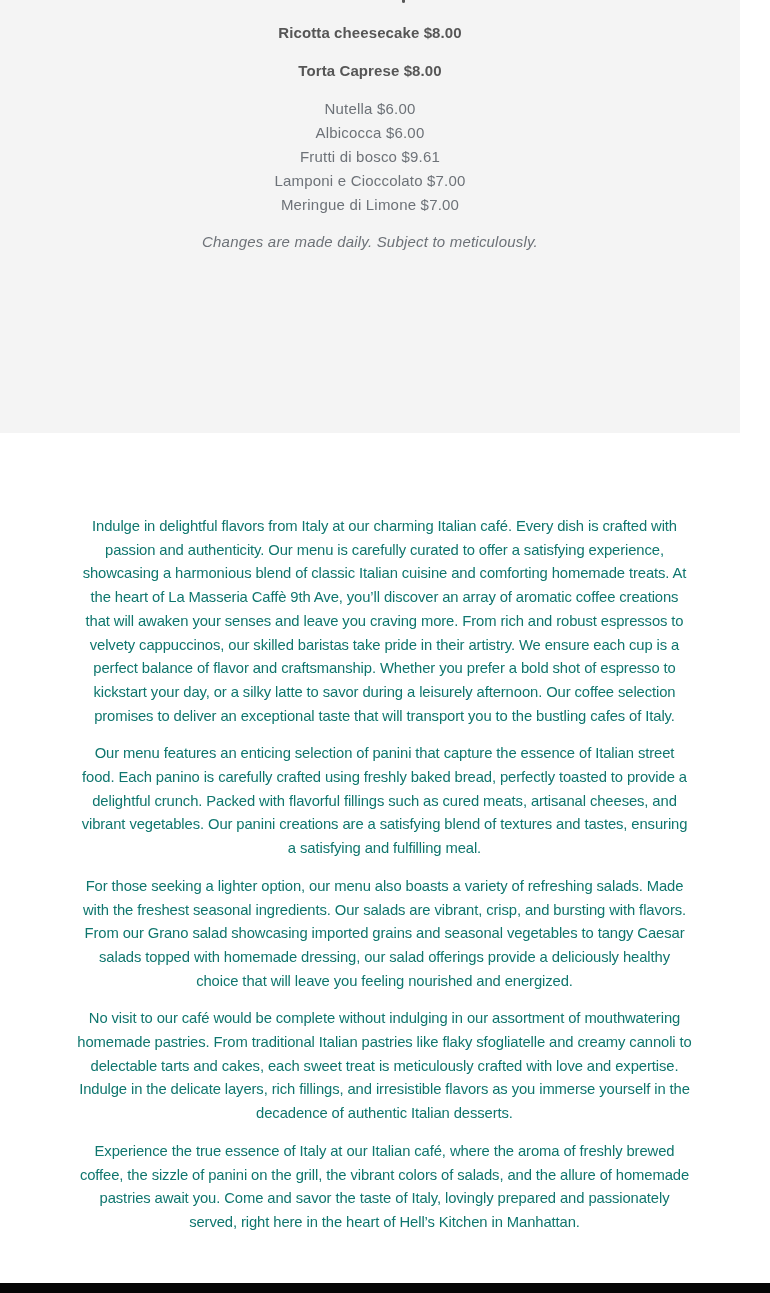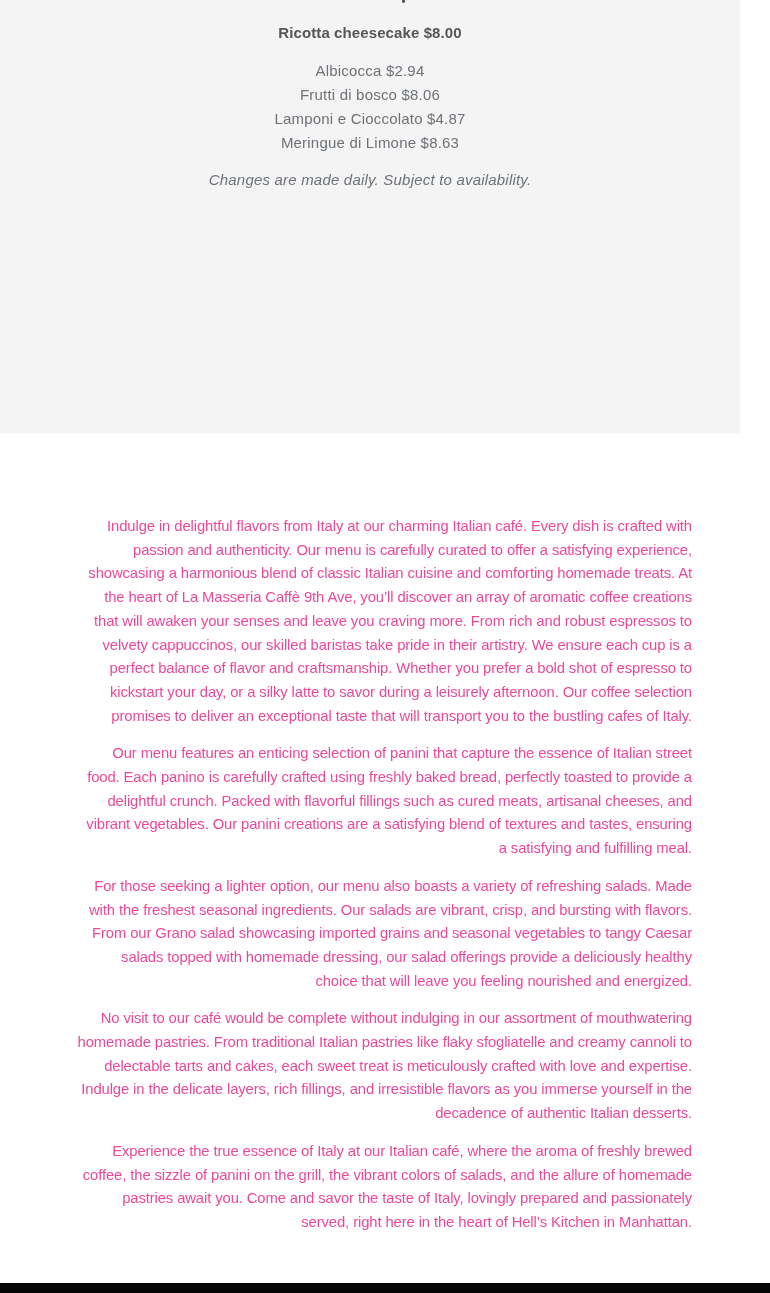--- a/index.html
+++ b/index.html
@@ -73,47 +73,49 @@
     background: #ffffff;
     box-sizing: border-box;
     padding: 82px 78px 0 77px;
     overflow: hidden;
   }
   .about-section p {
     margin: 0 0 14px 0;
     font-size: 14.8px;
     line-height: 23.7px;
     letter-spacing: -0.1px;
-    color: #ec4899;
-    text-align: right;
+    color: #0f766e;
+    text-align: center;
   }
   
   .footer-bar {
     width: 770px;
     height: 10px;
     background: #050505;
   }
 </style>
 </head>
 <body>
 
 <main>
 
   <section class="menu-section">
     <span class="remnant"></span>
 
     <p class="menu-featured">Ricotta cheesecake $8.00</p>
+    <p class="menu-featured">Torta Caprese $8.00</p>
 
 
-    <p class="menu-item">Albicocca $2.94</p>
-    <p class="menu-item">Frutti di bosco $8.06</p>
-    <p class="menu-item">Lamponi e Cioccolato $4.87</p>
-    <p class="menu-item">Meringue di Limone $8.63</p>
+    <p class="menu-item">Nutella $6.00</p>
+    <p class="menu-item">Albicocca $6.00</p>
+    <p class="menu-item">Frutti di bosco $9.61</p>
+    <p class="menu-item">Lamponi e Cioccolato $7.00</p>
+    <p class="menu-item">Meringue di Limone $7.00</p>
 
-    <p class="menu-note">Changes are made daily. Subject to availability.</p>
+    <p class="menu-note">Changes are made daily. Subject to meticulously.</p>
   </section>
 
   <section class="about-section">
     <p>Indulge in delightful flavors from Italy at our charming Italian café. Every dish is crafted with passion and authenticity. Our menu is carefully curated to offer a satisfying experience, showcasing a harmonious blend of classic Italian cuisine and comforting homemade treats. At the heart of La Masseria Caffè 9th Ave, you’ll discover an array of aromatic coffee creations that will awaken your senses and leave you craving more. From rich and robust espressos to velvety cappuccinos, our skilled baristas take pride in their artistry. We ensure each cup is a perfect balance of flavor and craftsmanship. Whether you prefer a bold shot of espresso to kickstart your day, or a silky latte to savor during a leisurely afternoon. Our coffee selection promises to deliver an exceptional taste that will transport you to the bustling cafes of Italy.</p>
     <p>Our menu features an enticing selection of panini that capture the essence of Italian street food. Each panino is carefully crafted using freshly baked bread, perfectly toasted to provide a delightful crunch. Packed with flavorful fillings such as cured meats, artisanal cheeses, and vibrant vegetables. Our panini creations are a satisfying blend of textures and tastes, ensuring a satisfying and fulfilling meal.</p>
     <p>For those seeking a lighter option, our menu also boasts a variety of refreshing salads. Made with the freshest seasonal ingredients. Our salads are vibrant, crisp, and bursting with flavors. From our Grano salad showcasing imported grains and seasonal vegetables to tangy Caesar salads topped with homemade dressing, our salad offerings provide a deliciously healthy choice that will leave you feeling nourished and energized.</p>
     <p>No visit to our café would be complete without indulging in our assortment of mouthwatering homemade pastries. From traditional Italian pastries like flaky sfogliatelle and creamy cannoli to delectable tarts and cakes, each sweet treat is meticulously crafted with love and expertise. Indulge in the delicate layers, rich fillings, and irresistible flavors as you immerse yourself in the decadence of authentic Italian desserts.</p>
     <p>Experience the true essence of Italy at our Italian café, where the aroma of freshly brewed coffee, the sizzle of panini on the grill, the vibrant colors of salads, and the allure of homemade pastries await you. Come and savor the taste of Italy, lovingly prepared and passionately served, right here in the heart of Hell’s Kitchen in Manhattan.</p>
   </section>
 

